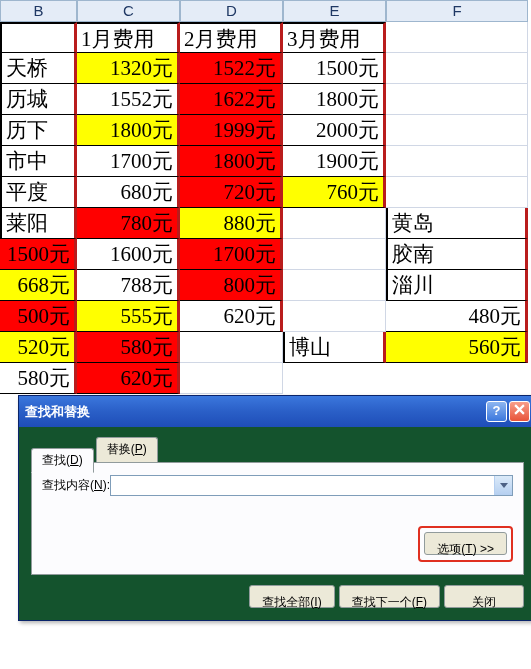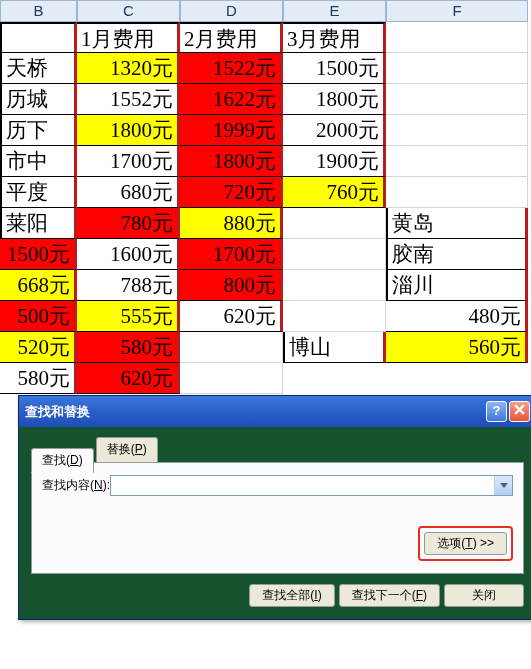--- a/index.html
+++ b/index.html
@@ -155,21 +155,21 @@
       align-items: center;
       justify-content: center;
       cursor: pointer;
     }
     .combo-btn svg { width: 8px; height: 6px; }
     .option-row {
       display: flex;
       justify-content: flex-end;
     }
     .btn {
-      padding: 2px 12px;
+      padding: 8px 12px;
       border: 1px solid #919b9c;
       background: #ece9d8;
       border-radius: 3px;
       font-size: 12px;
       font-family: inherit;
       cursor: pointer;
       min-width: 80px;
       height: 23px;
     }
     .btn-highlight {

